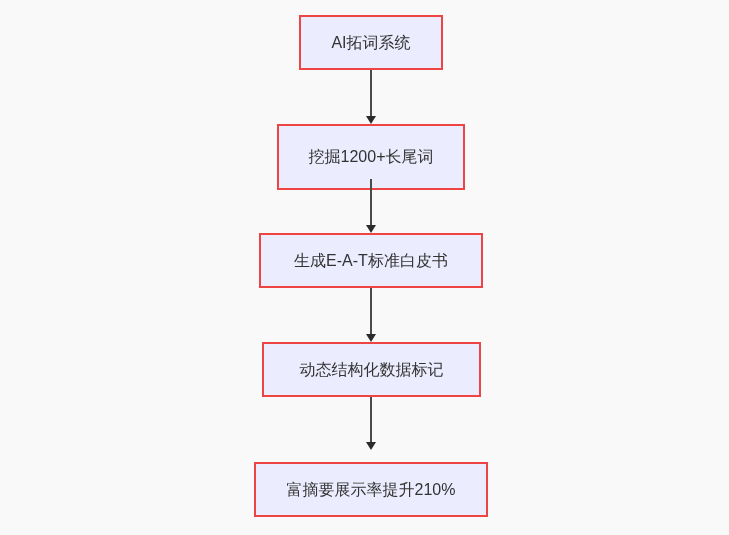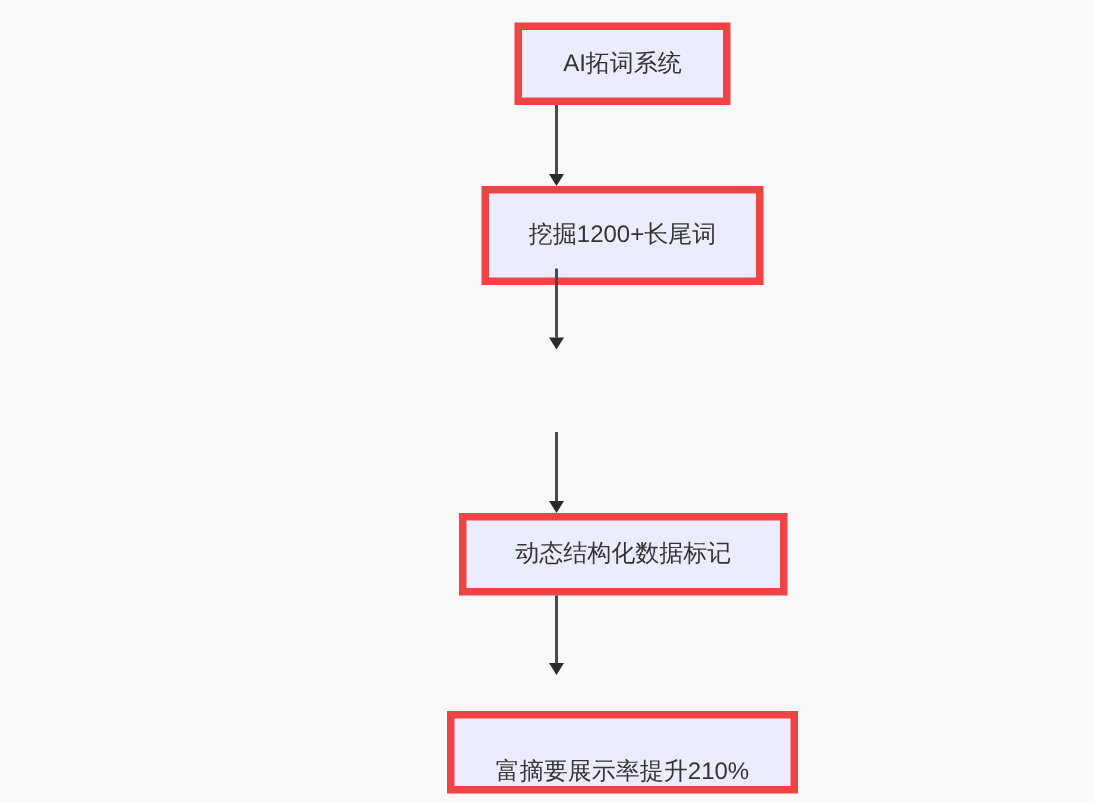--- a/index.html
+++ b/index.html
@@ -11,35 +11,34 @@
     width: 729px;
     height: 535px;
     background: #f9f9f9;
     overflow: hidden;
     font-family: "Liberation Sans", "DejaVu Sans", sans-serif;
   }
   .node {
     position: absolute;
     box-sizing: border-box;
     background: #ECECFF;
-    border: 5px solid #ef4444;
+    border: 2px solid #ef4444;
     color: #333333;
     font-size: 16px;
     display: flex;
     align-items: center;
     justify-content: center;
     text-align: center;
     line-height: 1.2;
-    margin-left: 44px;
   }
   .node-1 { left: 299px; top: 15px;  width: 144px; height: 55px; }
   .node-2 { left: 277px; top: 124px; width: 188px; height: 66px; }
   .node-3 { left: 259px; top: 233px; width: 224px; height: 55px; }
   .node-4 { left: 262px; top: 342px; width: 219px; height: 55px; text-align: right; }
-  .node-5 { left: 254px; top: 474px; width: 234px; height: 55px; align-items: flex-end; }
+  .node-5 { left: 254px; top: 462px; width: 234px; height: 55px; }
 
   .arrow {
     position: absolute;
     left: 364px;
     width: 14px;
     display: flex;
     flex-direction: column;
     align-items: center;
   }
   .arrow-1 { top: 70px;  height: 54px; }
@@ -76,20 +75,23 @@
 
   <div class="node node-2">
     <span>挖掘1200+长尾词</span>
   </div>
 
   <div class="arrow arrow-2">
     <div class="arrow-line"></div>
     <div class="arrow-head"></div>
   </div>
 
+  <div class="node node-3">
+    <span>生成E-A-T标准白皮书</span>
+  </div>
 
   <div class="arrow arrow-3">
     <div class="arrow-line"></div>
     <div class="arrow-head"></div>
   </div>
 
   <div class="node node-4">
     <span>动态结构化数据标记</span>
   </div>
 

